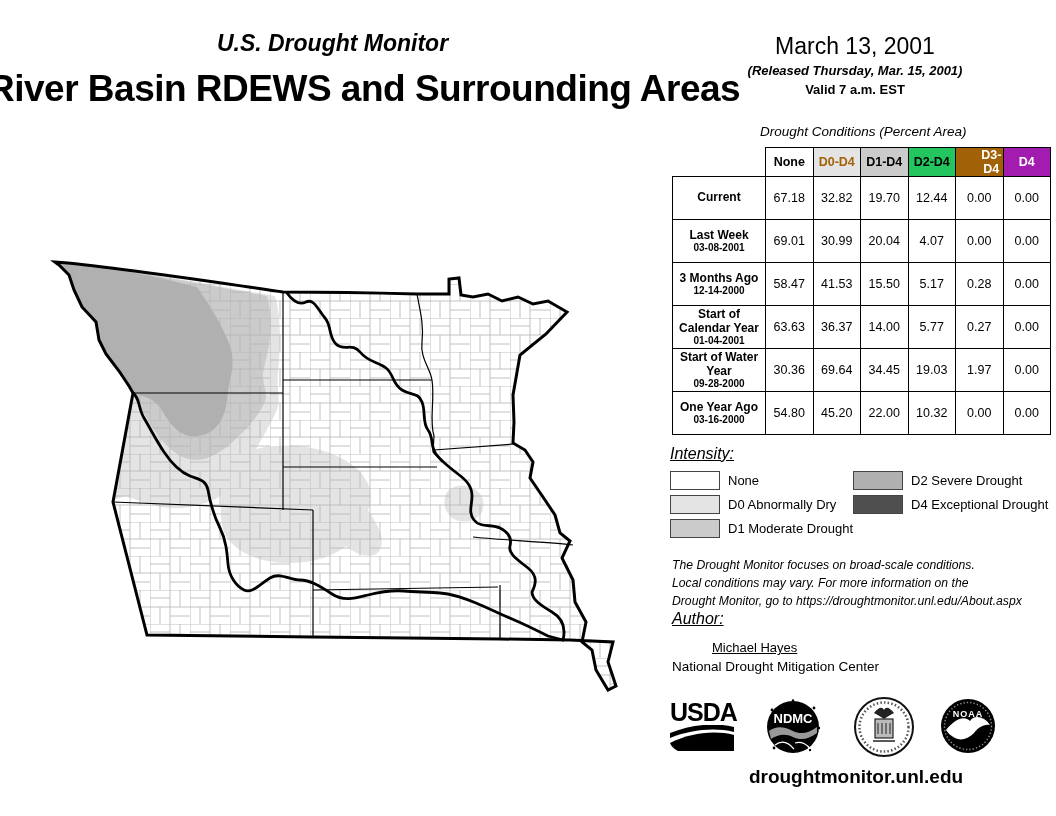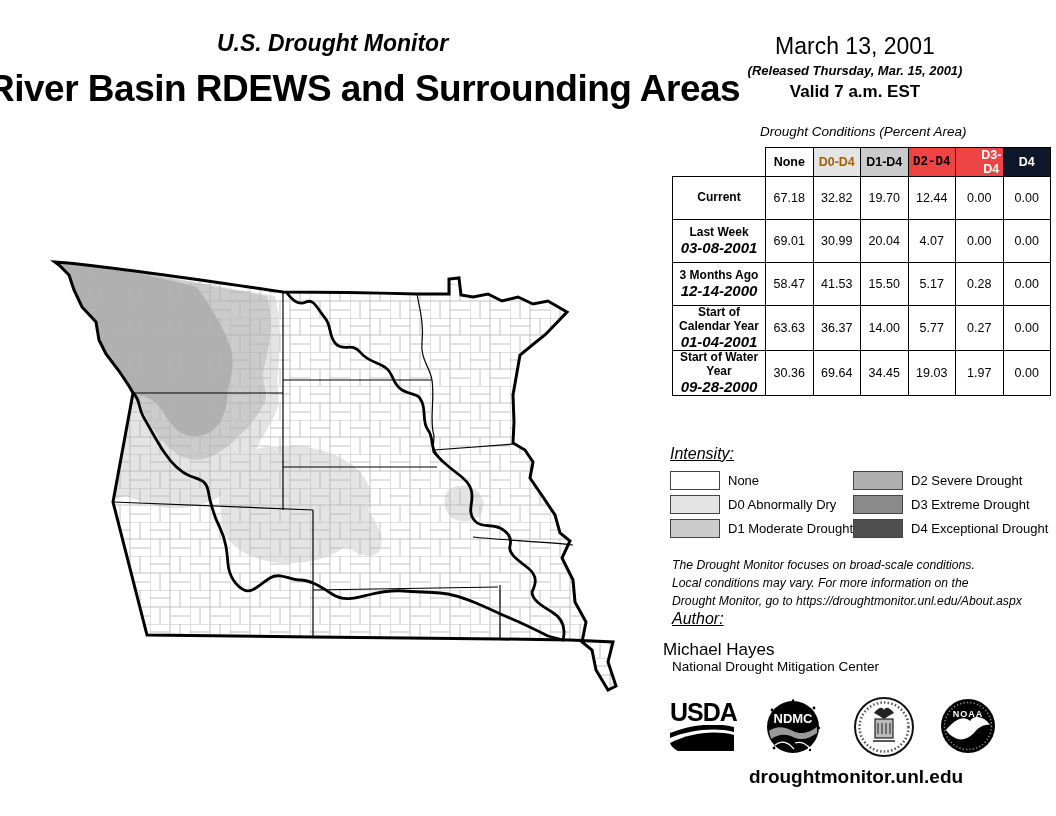--- a/index.html
+++ b/index.html
@@ -6,52 +6,52 @@
   body{width:1056px;height:816px;position:relative;overflow:hidden;
        font-family:"Liberation Sans",sans-serif;color:#000;}
   .abs{position:absolute;}
 
   
   .monitor-title{left:160px;top:30px;width:345px;text-align:center;
     font-size:23px;font-weight:bold;font-style:italic;}
   .date-block{left:700px;top:33px;width:310px;text-align:center;z-index:1;}
   .date-main{font-size:23px;font-weight:normal;}
   .date-released{font-size:13px;font-weight:bold;font-style:italic;margin-top:3px;}
-  .date-valid{font-size:17px;font-weight:bold;margin-top:4px;}
+  .date-valid{font-size:13px;font-weight:bold;margin-top:4px;}
   .main-title{left:-12px;top:68px;white-space:nowrap;
     font-size:37px;font-weight:bold;letter-spacing:-0.5px;z-index:2;}
 
   
   .table-title{left:760px;top:124px;width:290px;
     font-size:13.5px;font-style:italic;}
   table.dm-table{border-collapse:collapse;table-layout:fixed;width:379px;}
   .dm-table td,.dm-table th{border:1.5px solid #000;text-align:center;
     font-size:12.5px;padding:0;overflow:hidden;}
   .dm-table th.corner{border:none;background:#fff;}
   .dm-table thead tr{height:26px;}
   .dm-table tbody tr{height:43px;}
   .row-label{font-weight:bold;font-size:12px;line-height:1.15;}
-  .row-date{font-weight:bold;font-style:italic;font-size:15px;line-height:1.1;}
+  .row-date{font-weight:bold;font-size:10px;line-height:1.1;}
 
   
   .legend-title{left:670px;top:445px;font-size:16px;font-style:italic;
     text-decoration:underline;}
   .legend-grid{left:670px;top:468px;display:grid;
     grid-template-columns:183px 1fr;grid-template-rows:repeat(3,24px);
     grid-auto-flow:column;column-gap:0;}
   .legend-item{display:flex;align-items:center;gap:8px;}
   .legend-swatch{width:48px;height:17px;border:1px solid #444;flex:0 0 auto;}
   .legend-label{font-size:13px;white-space:nowrap;}
 
   
   .disclaimer{left:672px;top:556px;width:400px;font-size:12.2px;
     font-style:italic;line-height:18px;white-space:pre-line;}
   .author-title{left:672px;top:610px;font-size:16px;font-style:italic;
     text-decoration:underline;}
-  .author-name{left:663px;top:640px;font-size:17px;}
+  .author-name{left:712px;top:640px;font-size:13px;text-decoration:underline;}
   .author-org{left:672px;top:659px;font-size:13.5px;}
 
   
   .usda-logo{left:670px;top:700px;width:64px;height:52px;}
   .usda-text{font-family:Liberation Sans, sans-serif;font-weight:bold;
     font-size:25px;letter-spacing:-1px;line-height:1;}
   .ndmc-logo{left:764px;top:698px;}
   .doc-logo{left:853px;top:696px;}
   .noaa-logo{left:938px;top:696px;}
   .site-url{left:700px;top:766px;width:312px;text-align:center;
@@ -175,23 +175,23 @@
   <table class="abs dm-table" style="left:672px;top:147px;">
     <colgroup>
         <col style="width:93px">
       </colgroup>
     <thead>
         <tr>
           <th class="corner"></th>
           <th style="background: rgb(255, 255, 255); color: rgb(0, 0, 0);">None</th>
           <th style="background: rgb(228, 228, 228); color: #a16207;">D0-D4</th>
           <th style="background: rgb(203, 203, 203); color: rgb(0, 0, 0); margin-top: 39px;">D1-D4</th>
-          <th style="background: #ef4444; color: rgb(0, 0, 0); font-family: Liberation Mono, monospace;">D2-D4</th>
-          <th style="background: #ef4444; color: rgb(255, 255, 255); padding-left: 24px;">D3-D4</th>
-          <th style="background: #0f172a; color: rgb(255, 255, 255);">D4</th>
+          <th style="background: #22c55e; color: rgb(0, 0, 0);">D2-D4</th>
+          <th style="background: #a16207; color: rgb(255, 255, 255); padding-left: 24px;">D3-D4</th>
+          <th style="background: #a21caf; color: rgb(255, 255, 255);">D4</th>
         </tr>
       </thead>
     <tbody>
         <tr>
           <td>
             <div class="row-label">Current</div>
           </td>
           <td>67.18</td>
           <td>32.82</td>
           <td>19.70</td>
@@ -240,44 +240,52 @@
             <div class="row-label">Start of Water Year</div>
             <div class="row-date">09-28-2000</div>
           </td>
           <td>30.36</td>
           <td>69.64</td>
           <td>34.45</td>
           <td>19.03</td>
           <td>1.97</td>
           <td>0.00</td>
         </tr>
+        <tr>
+          <td>
+            <div class="row-label">One Year Ago</div>
+            <div class="row-date">03-16-2000</div>
+          </td>
+          <td>54.80</td>
+          <td>45.20</td>
+          <td>22.00</td>
+          <td>10.32</td>
+          <td>0.00</td>
+          <td>0.00</td>
+        </tr>
       </tbody>
   </table>
 
   <div class="abs legend-title">Intensity:</div>
   <div class="abs legend-grid">
       <div class="legend-item">
         <span class="legend-swatch" style="background: rgb(255, 255, 255);"></span>
         <span class="legend-label">None</span>
       </div>
       <div class="legend-item">
         <span class="legend-swatch" style="background: rgb(228, 228, 228);"></span>
         <span class="legend-label">D0 Abnormally Dry</span>
       </div>
       <div class="legend-item">
         <span class="legend-swatch" style="background: rgb(203, 203, 203);"></span>
         <span class="legend-label">D1 Moderate Drought</span>
       </div>
       <div class="legend-item">
         <span class="legend-swatch" style="background: rgb(176, 176, 176);"></span>
         <span class="legend-label">D2 Severe Drought</span>
-      </div>
-      <div class="legend-item">
-        <span class="legend-swatch" style="background: rgb(138, 138, 138);"></span>
-        <span class="legend-label">D3 Extreme Drought</span>
       </div>
       <div class="legend-item">
         <span class="legend-swatch" style="background: rgb(79, 79, 79);"></span>
         <span class="legend-label">D4 Exceptional Drought</span>
       </div>
     </div>
 
   <div class="abs disclaimer">The Drought Monitor focuses on broad-scale conditions.
 Local conditions may vary. For more information on the
 Drought Monitor, go to https://droughtmonitor.unl.edu/About.aspx</div>

